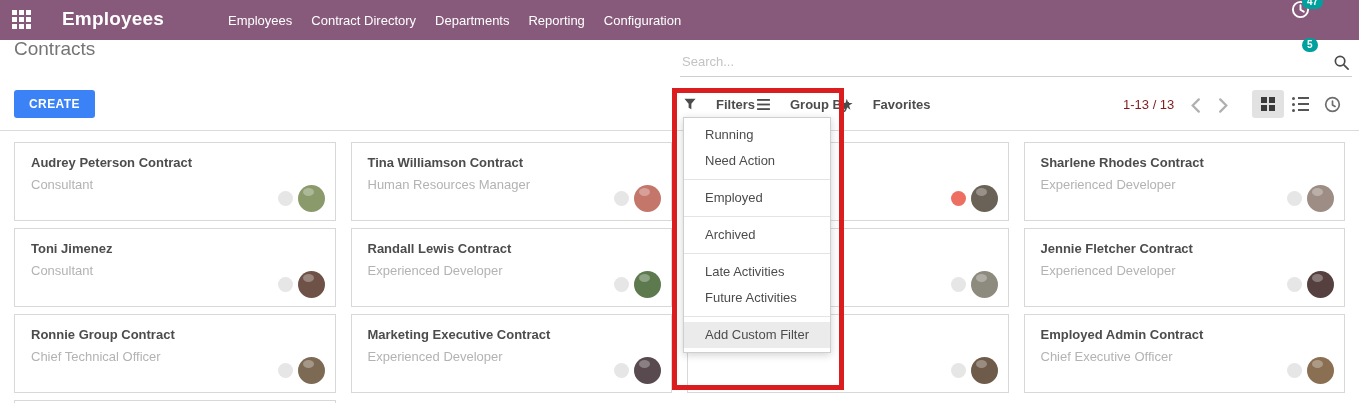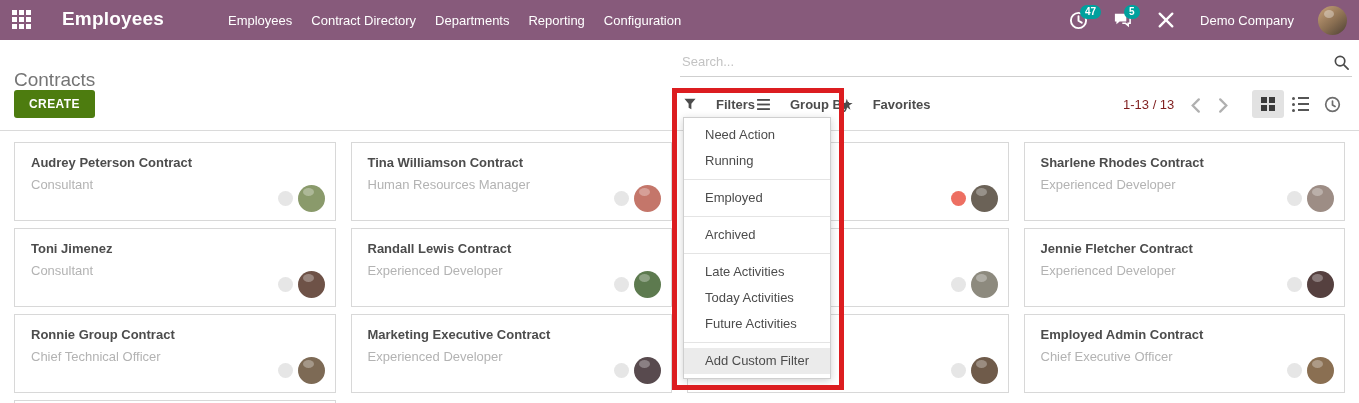--- a/index.html
+++ b/index.html
@@ -8,39 +8,39 @@
   .stage { position:relative; width:1359px; height:403px; background:#fff; }
 
   
   .topbar { position:absolute; left:0; top:0; width:1359px; height:40px; background:#875a7b; }
   .apps-btn { position:absolute; left:12px; top:10px; width:22px; height:22px; cursor:pointer;
               display:grid; grid-template-columns:repeat(3,5px); grid-auto-rows:5px; gap:2px; }
   .apps-btn i { background:#fff; }
   .tb-title { position:absolute; left:62px; top:8px; color:#fff; font-size:19px; font-weight:bold; letter-spacing:.2px; }
   .tb-nav { position:absolute; left:228px; top:0; height:40px; display:flex; align-items:center; gap:19px; }
   .tb-nav span { color:#fff; font-size:13px; cursor:pointer; white-space:nowrap; }
-  .systray { position:absolute; right:12px; top:0; height:40px; display:flex; align-items:center; gap:24px; }
+  .systray { position:absolute; right:12px; top:0; height:40px; display:flex; align-items:center; gap:24px;flex-direction:column; }
   .tray-ico { position:relative; width:20px; height:20px; cursor:pointer; display:flex; align-items:center; justify-content:center; }
   .badge { position:absolute; top:-5px; left:12px; background:#00a09d; color:#fff; font-size:10px; font-weight:bold;
            border-radius:8px; padding:1px 5px; line-height:12px; }
   .company { color:#fff; font-size:13px; cursor:pointer; }
   .tb-avatar { width:29px; height:29px; border-radius:50%; cursor:pointer; position:relative; overflow:hidden;
                background:linear-gradient(140deg,#c9a27a 0%,#8a6f52 55%,#4c3f33 100%); }
   .tb-avatar::after { content:""; position:absolute; left:6px; top:4px; width:10px; height:8px;
                border-radius:50%; background:rgba(255,255,255,.35); }
 
   
-  .page-title { position:absolute; left:14px; top:69px; font-size:19px; color:#757575; }
+  .page-title { position:absolute; left:14px; top:38px; font-size:19px; color:#757575; }
   .searchbox { position:absolute; left:680px; top:50px; width:672px; height:27px; border-bottom:1px solid #cfcfcf; }
   .searchbox input { width:640px; border:none; outline:none; font-size:13px; color:#555;
                      font-family:"Liberation Sans", sans-serif; background:transparent; padding:4px 2px; }
   .searchbox input::placeholder { color:#c3c3c3; }
   .search-ico { position:absolute; right:2px; top:4px; cursor:pointer; }
 
-  .create-btn { position:absolute; left:14px; top:90px; height:28px; padding:0 15px; background:#4d7c0f; color:#fff;
+  .create-btn { position:absolute; left:14px; top:90px; height:28px; padding:0 15px; background:#3b82f6; color:#fff;
                 border:none; border-radius:3px; font-size:12px; font-weight:bold; letter-spacing:.4px;
                 cursor:pointer; font-family:"Liberation Sans", sans-serif; }
 
   .sc-group { position:absolute; top:90px; height:28px; display:flex; align-items:center; gap:20px; cursor:pointer;
               font-size:13px; color:#4c4c4c; font-weight:bold; }
   #filters-toggle  { left:684px; }
   #groupby-toggle  { left:757px; }
   #favorites-toggle{ left:841px; }
   .star-glyph { font-size:13px; color:#4c4c4c; }
 
@@ -323,29 +323,28 @@
       <div class="kfoot">
           <span class="kdot" style="background-color: rgb(230, 230, 230);"></span>
         <span class="kavatar" style="background-color: rgb(138, 111, 82);"></span>
         </div>
     </div>
 
     <div class="kcard"></div>
   </div>
 
   <div class="fmenu">
+    <div class="fm-item">Running</div>
     <div class="fm-item">Need Action</div>
-    <div class="fm-item">Running</div>
     <div class="fm-sep"></div>
     <div class="fm-item">Employed</div>
     <div class="fm-sep"></div>
     <div class="fm-item">Archived</div>
     <div class="fm-sep"></div>
     <div class="fm-item">Late Activities</div>
-    <div class="fm-item">Today Activities</div>
     <div class="fm-item">Future Activities</div>
     <div class="fm-sep"></div>
     <div class="fm-item hl">Add Custom Filter</div>
   </div>
 
   <div class="hlbox"></div>
 
 </div>
 
 </body></html>

